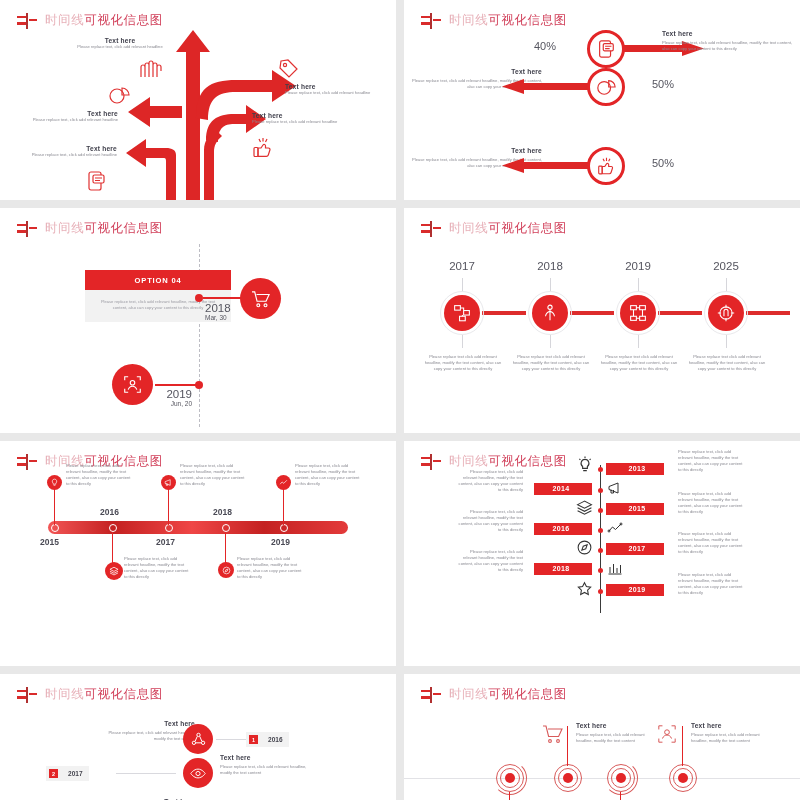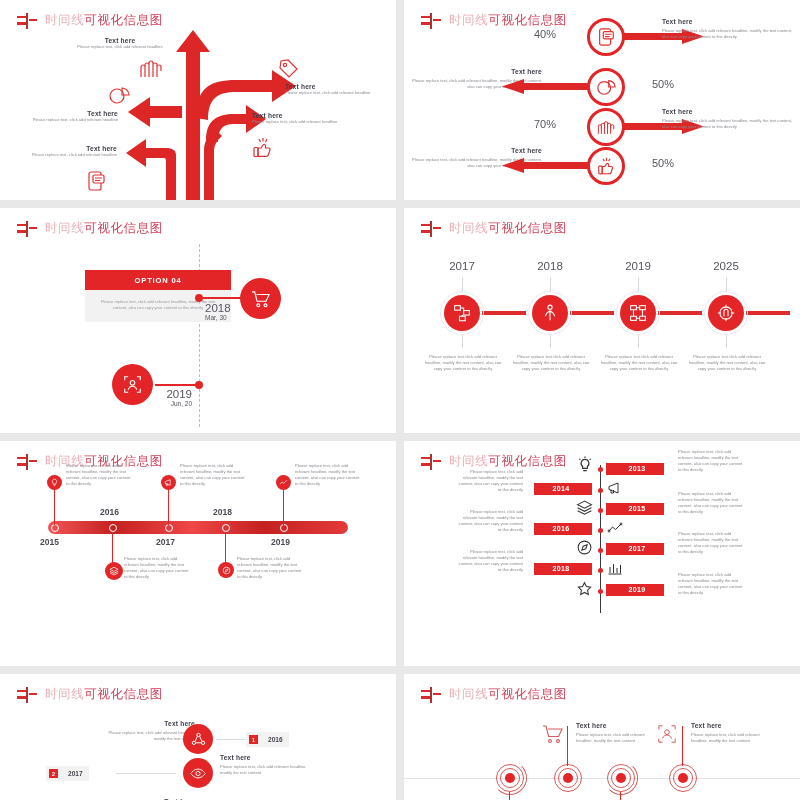--- a/index.html
+++ b/index.html
@@ -197,21 +197,21 @@
     <div class="title">
       <span class="logo">
         <i class="vbar"></i>
           <i class="h1"></i>
           <i class="h2"></i>
           <i class="h3"></i>
       </span>
       <span class="title-text"><span class="dim">时间线</span>可视化信息图</span>
     </div>
 
-    <div class="row2" style="top:16px">
+    <div class="row2" style="top:28px">
       <div class="pct" style="position:absolute;left:130px;top:12px">40%</div>
       <svg class="arrR" viewBox="0 0 90 15">
         <path d="M0 4h68V0l22 7.5L68 15v-4H0z" fill="#dd2626"></path>
       </svg>
       <div class="circ2">
         <svg width="18" height="20" viewBox="0 0 18 22" fill="none" stroke="#e03131" stroke-width="1.3">
           <rect x="2" y="2" width="12" height="18" rx="2"></rect>
             <rect x="6" y="5" width="11" height="8" rx="1.5" fill="#fff"></rect>
             <path d="M8 8h7M8 10.5h5"></path>
         </svg>
@@ -232,35 +232,20 @@
       </svg>
       <div class="circ2">
         <svg width="20" height="20" viewBox="0 0 22 22" fill="none" stroke="#e03131" stroke-width="1.3">
           <circle cx="9" cy="12" r="7"></circle>
             <path d="M14 4a7 7 0 017 7h-7z"></path>
         </svg>
       </div>
       <div class="pct" style="position:absolute;left:248px;top:12px">50%</div>
     </div>
 
-    <div class="row2" style="top:106px">
-      <div class="pct" style="position:absolute;left:130px;top:12px">70%</div>
-      <svg class="arrR" viewBox="0 0 90 15">
-        <path d="M0 4h68V0l22 7.5L68 15v-4H0z" fill="#dd2626"></path>
-      </svg>
-      <div class="circ2">
-        <svg width="20" height="16" viewBox="0 0 26 20" fill="none" stroke="#e03131" stroke-width="1.3">
-          <path d="M3 19V9a2 2 0 014 0v4M7 19V7a2 2 0 014 0v5M11 19V5a2 2 0 014 0v7M15 19V7a2 2 0 014 0v5M19 19V9a2 2 0 014 0v4"></path>
-        </svg>
-      </div>
-      <div style="position:absolute;left:258px;top:2px;width:130px">
-        <div class="th">Text here</div>
-        <div class="bd" style="margin-top:3px">Please replace text, click add relevant headline, modify the text content, also can copy your content to this directly</div>
-      </div>
-    </div>
 
     <div class="row2" style="top:145px">
       <div style="position:absolute;left:8px;top:2px;width:130px;text-align:right">
         <div class="th">Text here</div>
         <div class="bd" style="margin-top:3px">Please replace text, click add relevant headline, modify the text content, also can copy your content to this directly</div>
       </div>
       <svg class="arrL" viewBox="0 0 90 15">
         <path d="M90 4H22V0L0 7.5 22 15v-4h68z" fill="#dd2626"></path>
       </svg>
       <div class="circ2">

